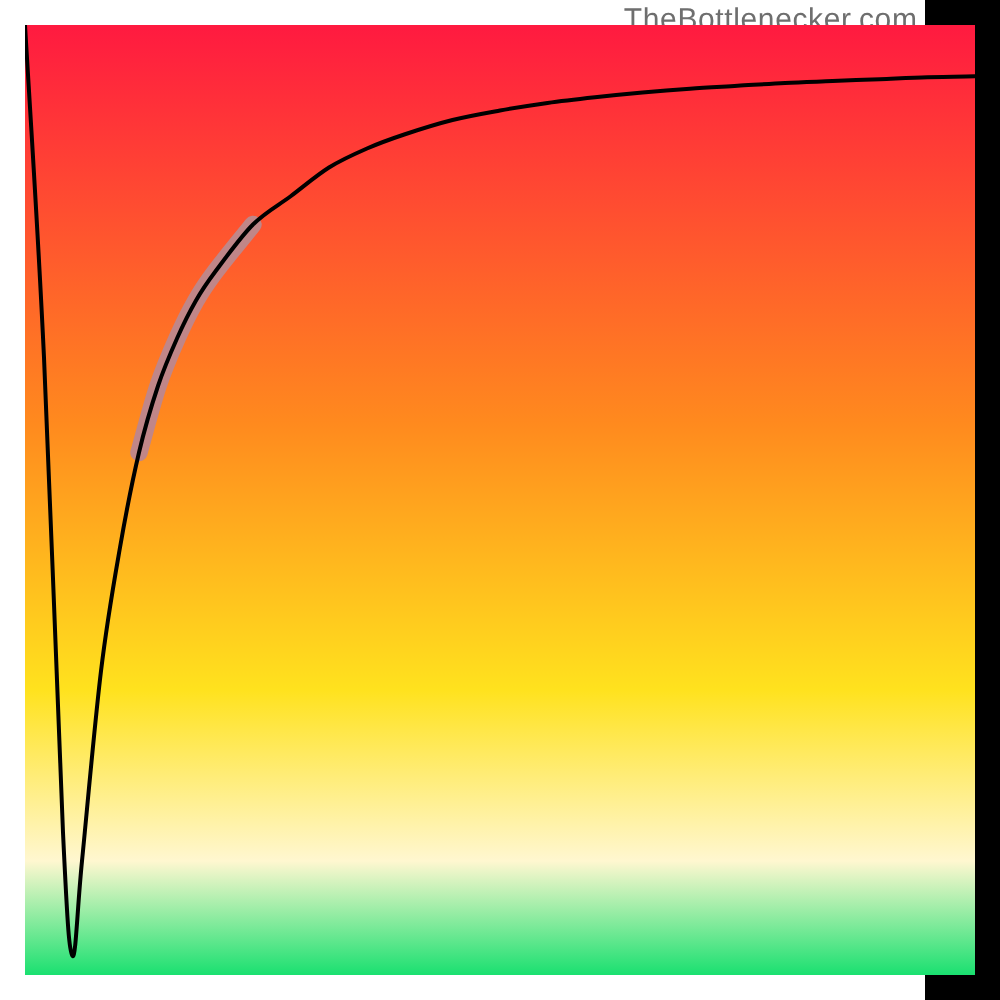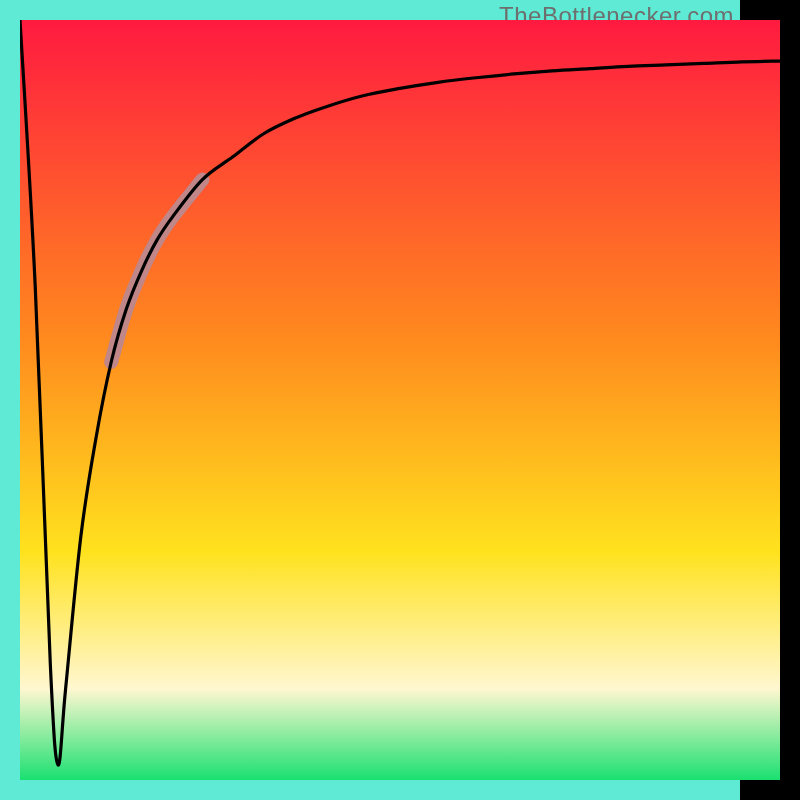--- a/index.html
+++ b/index.html
@@ -8,21 +8,21 @@
     width: 800px;
     height: 800px;
     background: #000;
     font-family: Arial, Helvetica, sans-serif;
     overflow: hidden;
   }
   .frame {
     position: relative;
     width: 740px;
     height: 800px;
-    background: #5eead4;
+    background: #ffffff;
   }
   .plot-area {
     position: absolute;
     left: 20px;
     top: 20px;
     width: 760px;
     height: 760px;
     background: #000;
   }
   .plot-area svg {

